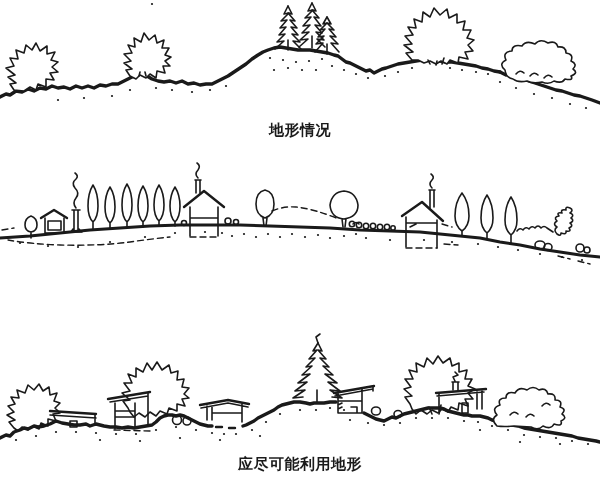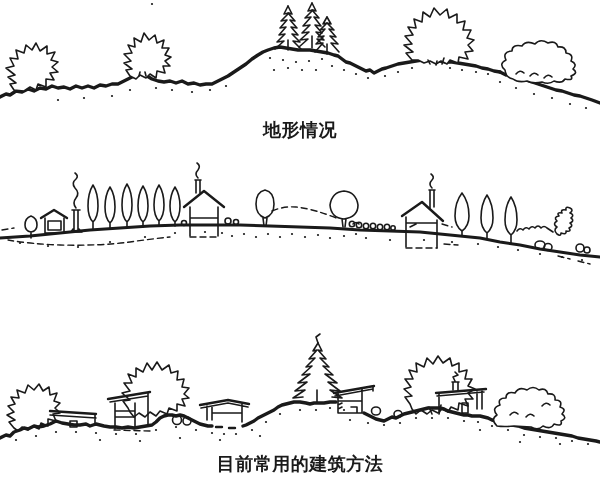--- a/index.html
+++ b/index.html
@@ -1,20 +1,20 @@
 <!DOCTYPE html>
 <html style="--ink: #1a1a1a; --paper: #ffffff;"><head>
 <meta charset="utf-8">
 <style>
   html,body{margin:0;padding:0;}
   body{background:#888;}
   #page{position:relative;width:600px;height:478px;background:var(--paper,#fff);overflow:hidden;
         font-family:"Liberation Serif","DejaVu Serif",serif;color:var(--ink,#1a1a1a);}
   .sketch{position:absolute;left:0;color:var(--ink,#1a1a1a);}
-  .caption{position:absolute;left:0;width:600px;text-align:center;font-size:18px;font-weight:bold;
+  .caption{position:absolute;left:0;width:600px;text-align:center;font-size:15px;font-weight:bold;
            line-height:24px;color:var(--ink,#1a1a1a);letter-spacing:0.5px;}
   
   .s{fill:none;stroke:currentColor;stroke-width:1.6;stroke-linecap:round;stroke-linejoin:round}
   .t{fill:none;stroke:currentColor;stroke-width:3.4;stroke-linecap:round;stroke-linejoin:round}
   .r{fill:none;stroke:currentColor;stroke-width:2.4;stroke-linecap:round;stroke-linejoin:round}
   .w{fill:#fff;stroke:currentColor;stroke-width:1.6;stroke-linecap:round;stroke-linejoin:round}
   .dash{stroke-dasharray:6 4;stroke-width:1.4}
   .dots{fill:currentColor;stroke:none}
 </style>
 </head>
@@ -296,15 +296,15 @@
         <circle cx="100" cy="110" r="1.1"></circle>
         <circle cx="140" cy="111" r="1.1"></circle>
         <circle cx="180" cy="108" r="1.1"></circle>
         <circle cx="220" cy="110" r="1.1"></circle>
         <circle cx="260" cy="106" r="1.1"></circle>
         <circle cx="480" cy="100" r="1.1"></circle>
         <circle cx="520" cy="112" r="1.1"></circle>
         <circle cx="560" cy="114" r="1.1"></circle>
     </g>
   </svg>
-  <div class="caption" style="top:452px">目前常用的建筑方法</div>
+  <div class="caption" style="top:452px">应尽可能利用地形</div>
 
 </div>
 
 </body></html>

